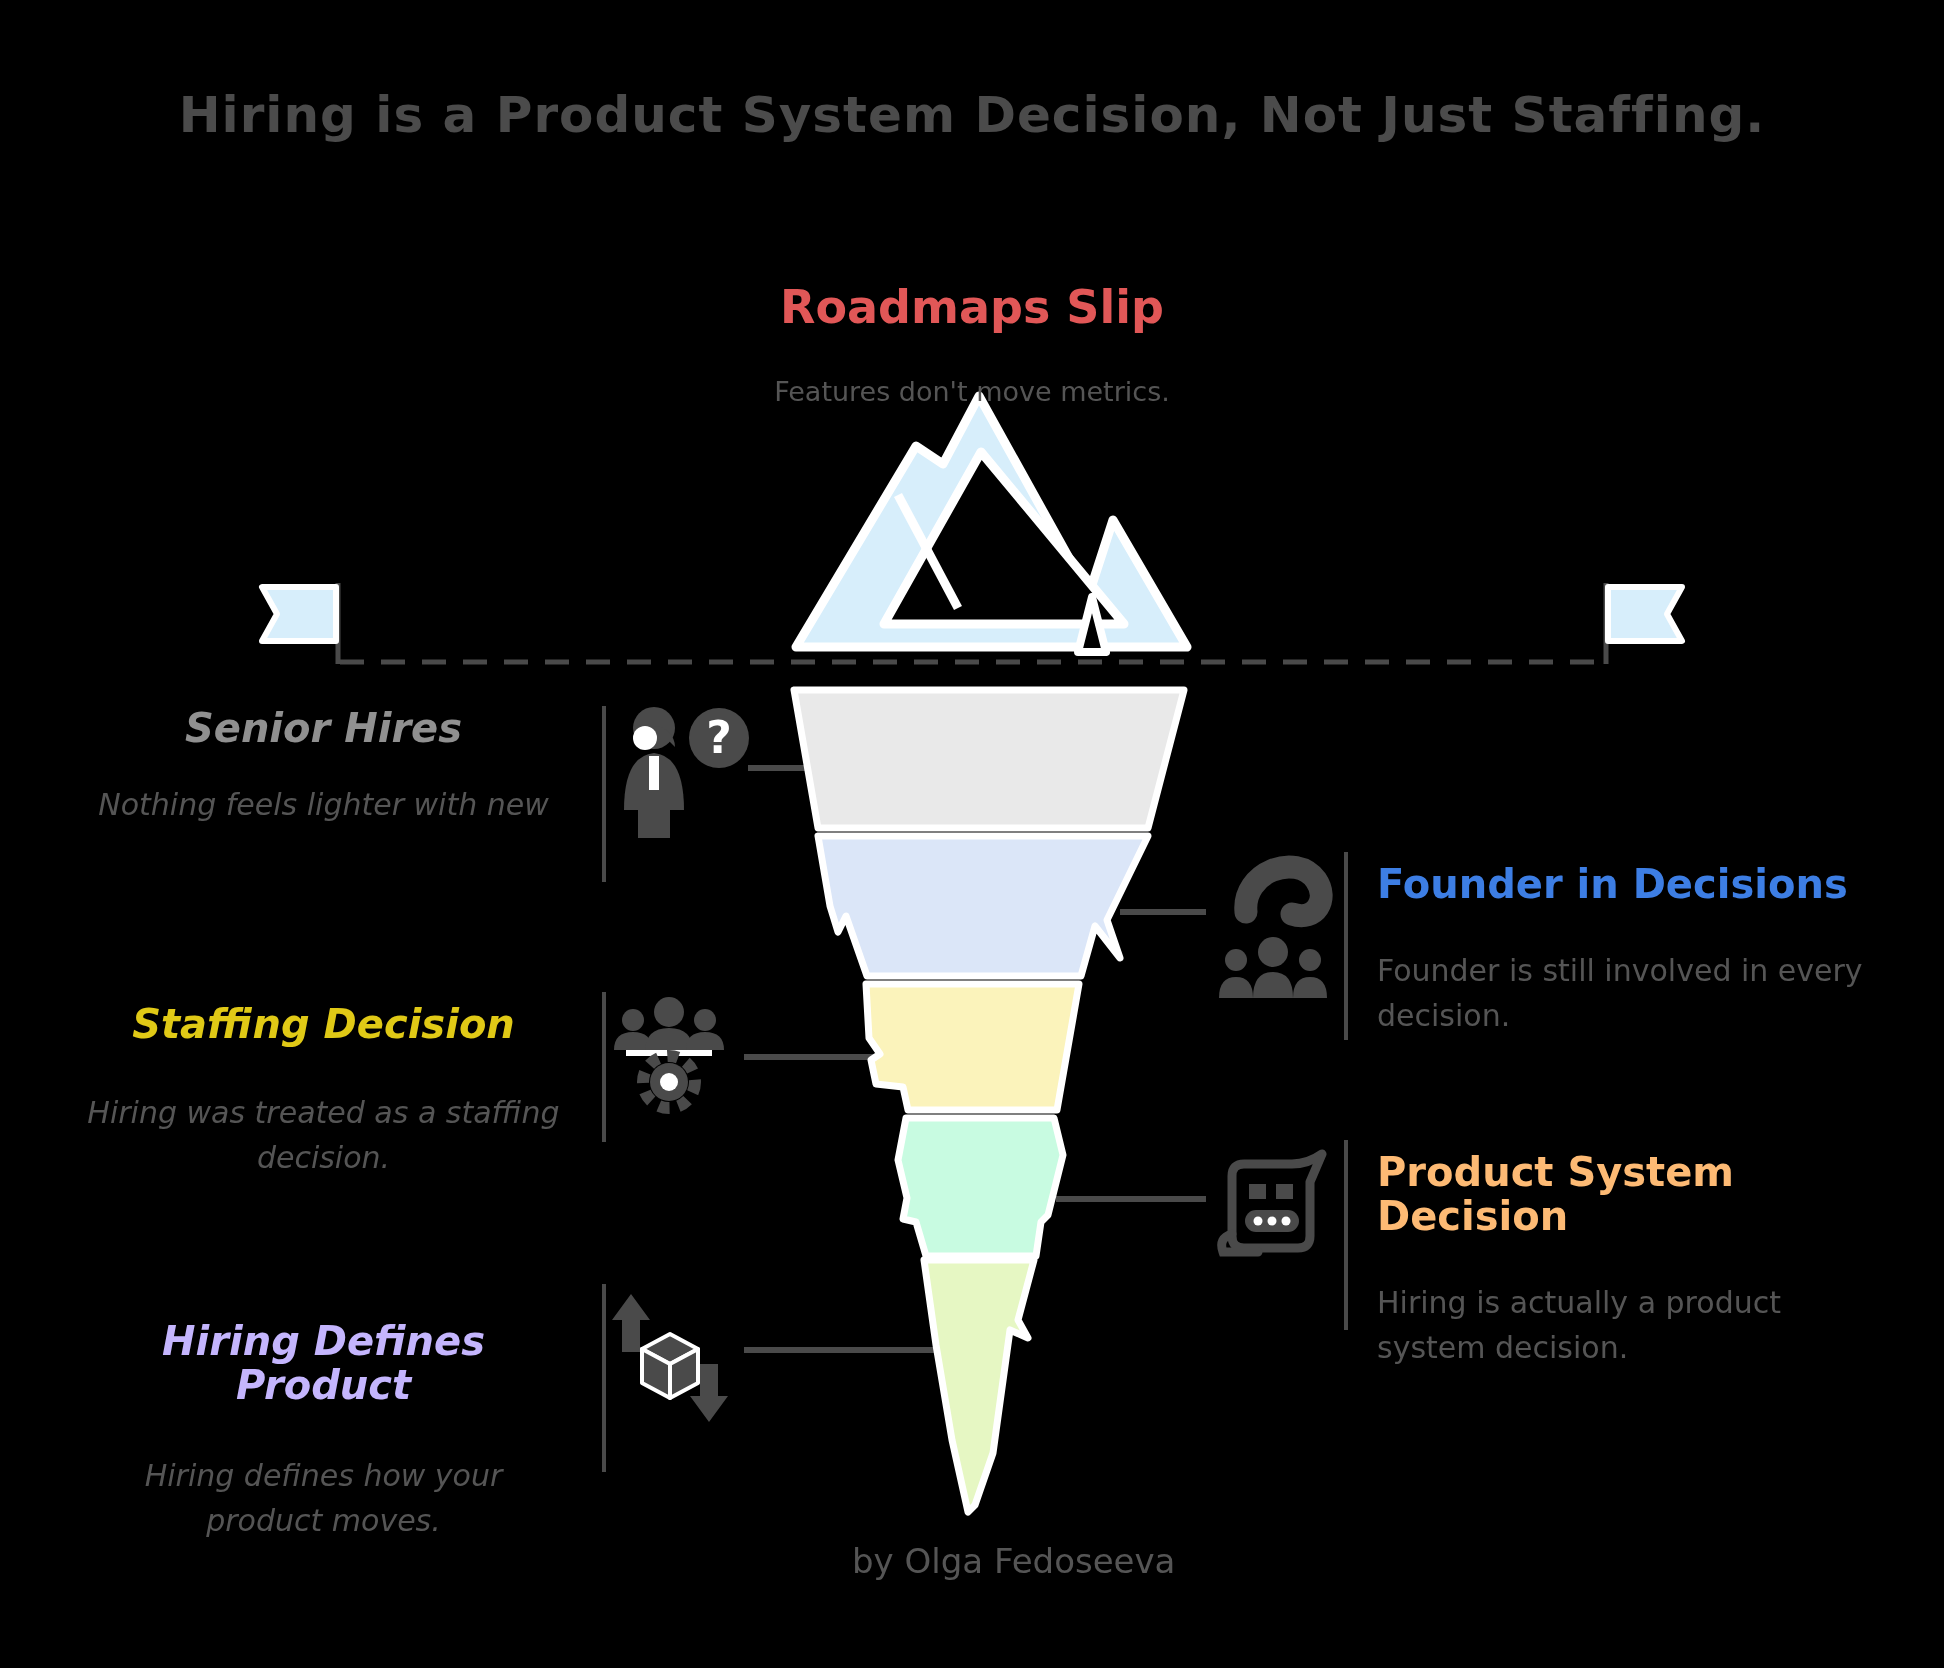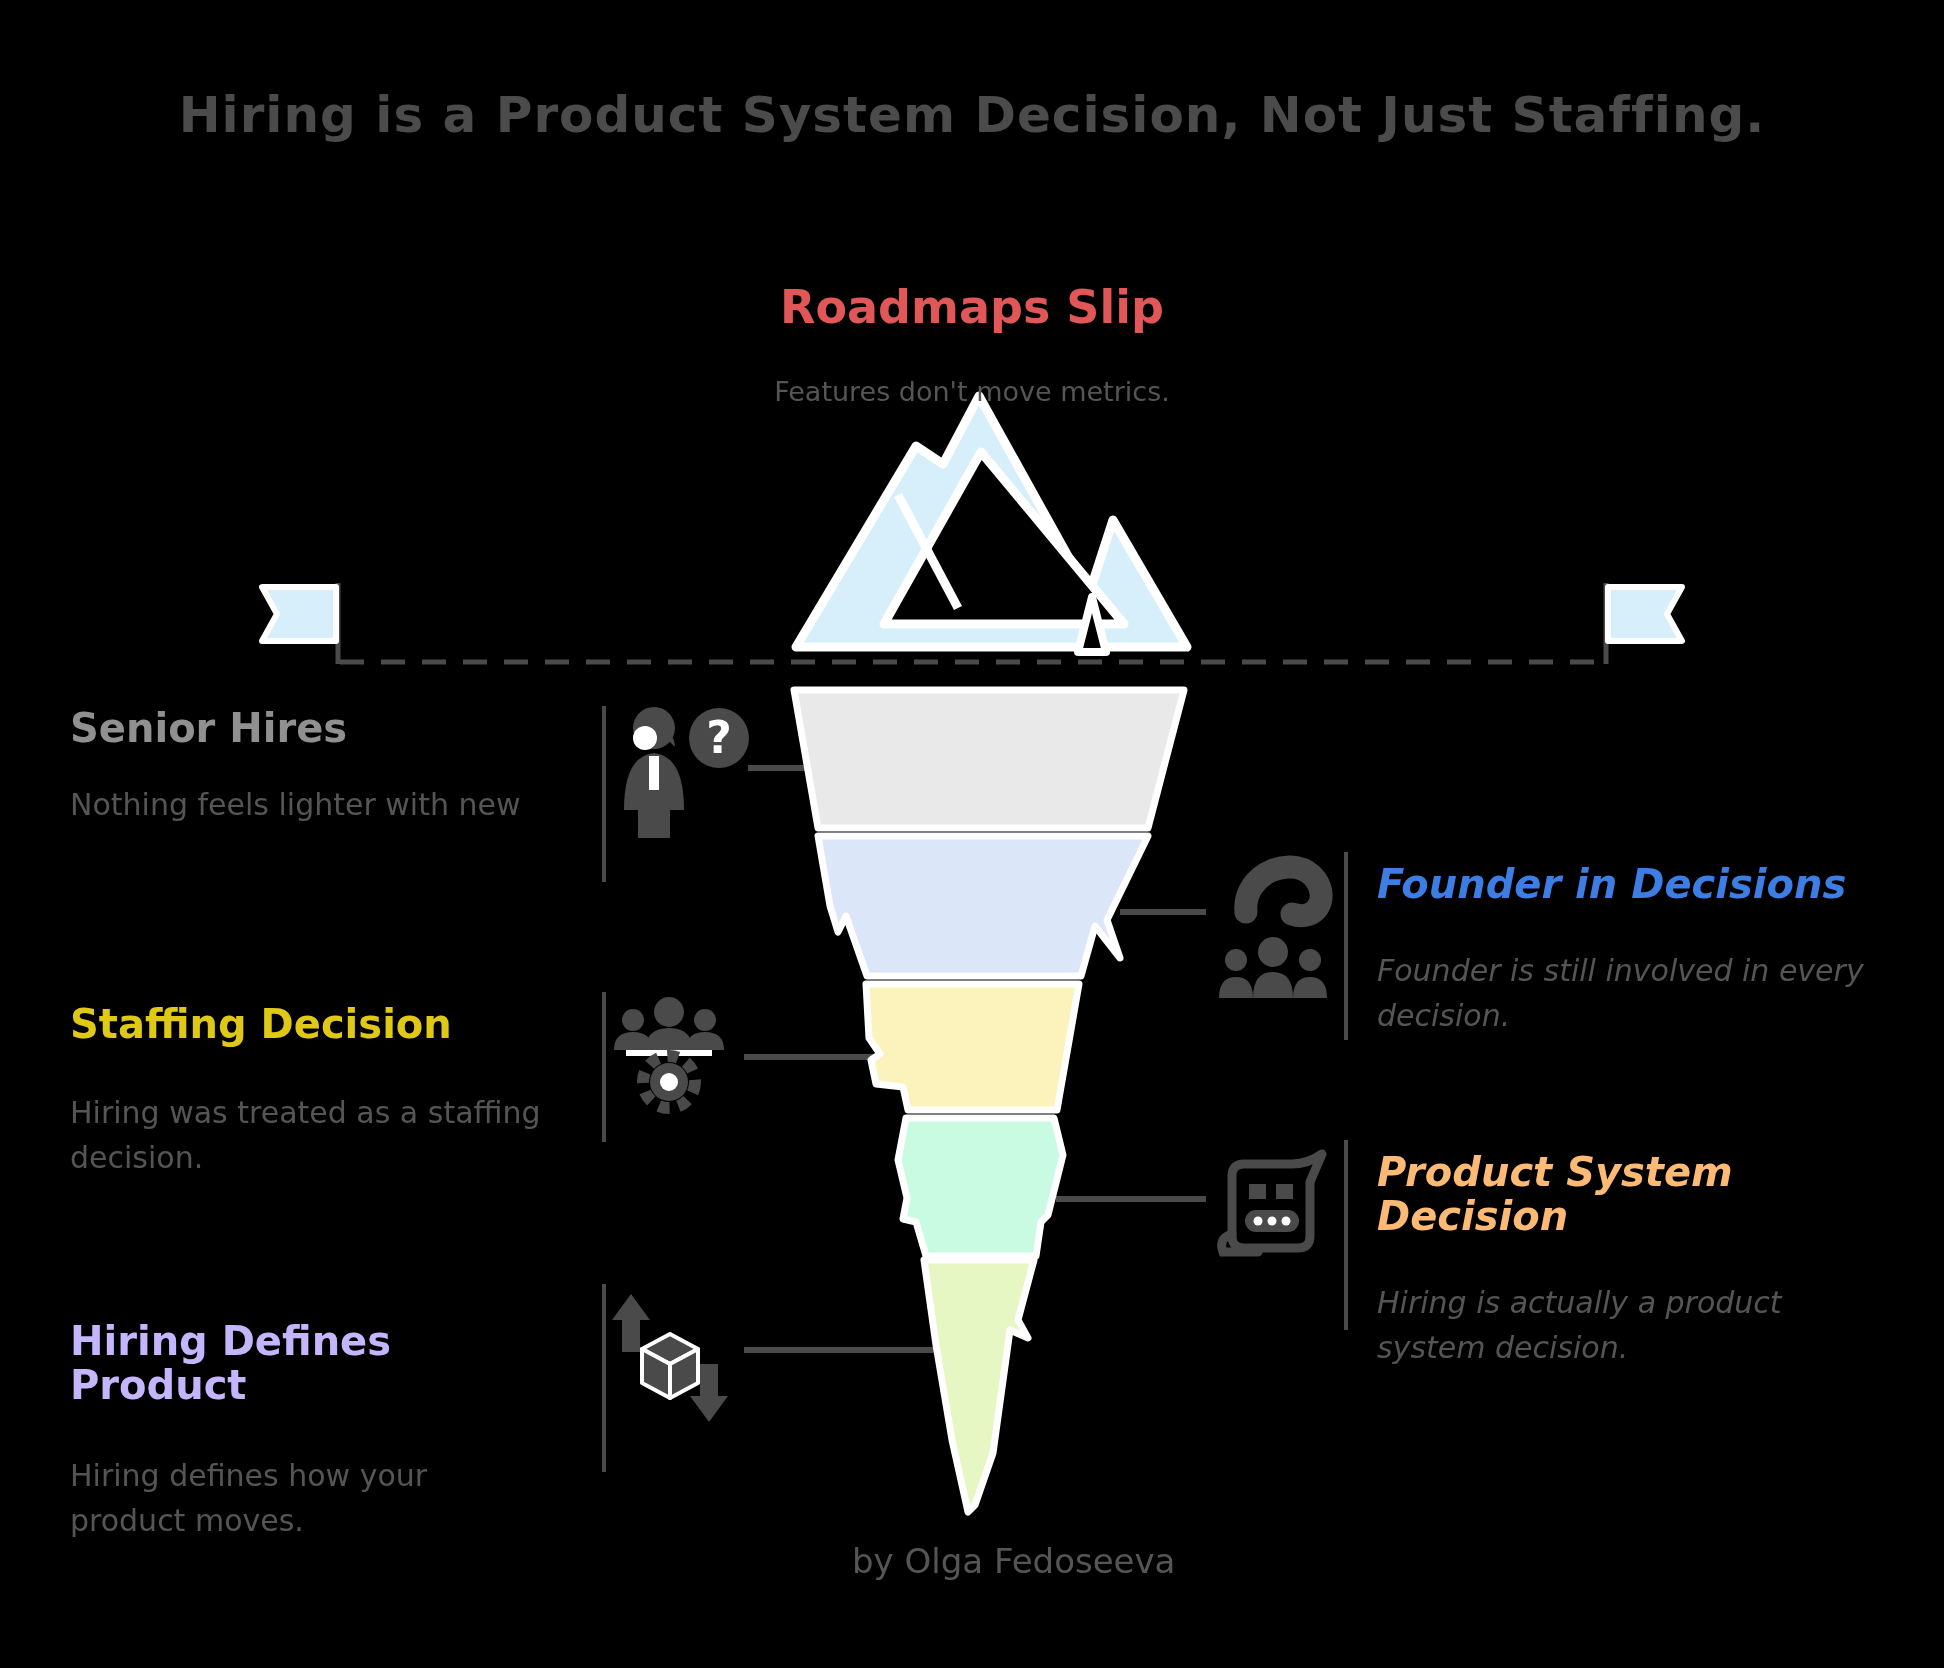--- a/index.html
+++ b/index.html
@@ -20,22 +20,22 @@
   }
   .surface-label{
     left:0;top:280px;width:1944px;text-align:center;
     font-size:46px;font-weight:bold;color:#e15757;
   }
   .surface-desc{
     left:0;top:376px;width:1944px;text-align:center;
     font-size:27px;color:#555555;
   }
   .label-block{position:absolute;}
-  .label-block.left{left:70px;width:507px;text-align:left;}
-  .label-block.right{left:1377px;width:560px;text-align:left;font-style:italic;}
+  .label-block.left{left:70px;width:507px;text-align:center;font-style:italic;}
+  .label-block.right{left:1377px;width:560px;text-align:left;}
   .label-block h2{
     margin:0;font-size:40px;font-weight:bold;line-height:1.1;
   }
   .label-block .desc{
     font-size:30px;color:#555555;line-height:1.5;
   }
   .blk-senior{top:706px;}   .blk-senior .desc{margin-top:32px;}
   .blk-founder{top:862px;}  .blk-founder .desc{margin-top:42px;}
   .blk-staffing{top:1002px;}.blk-staffing .desc{margin-top:44px;}
   .blk-product{top:1150px;} .blk-product .desc{margin-top:42px;}

